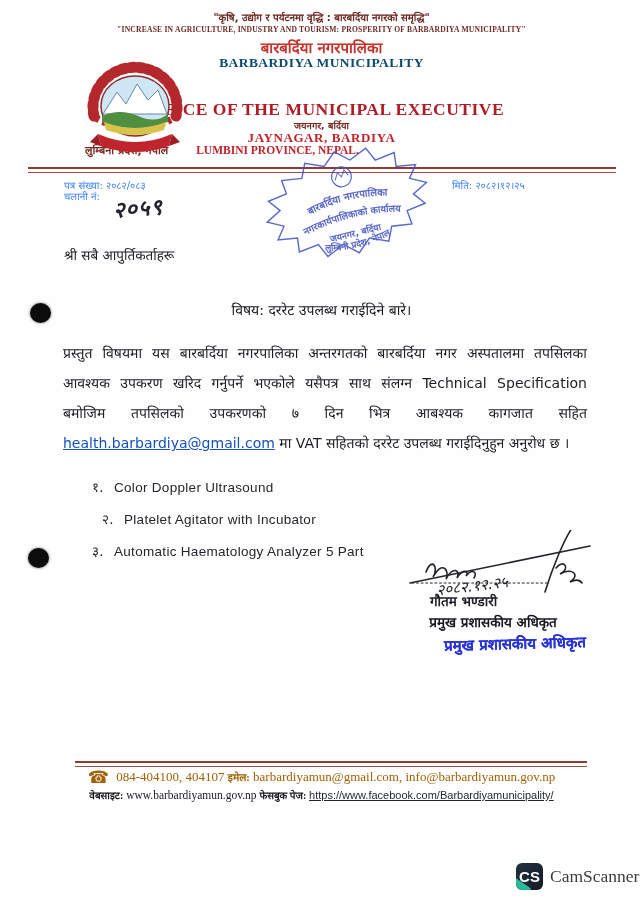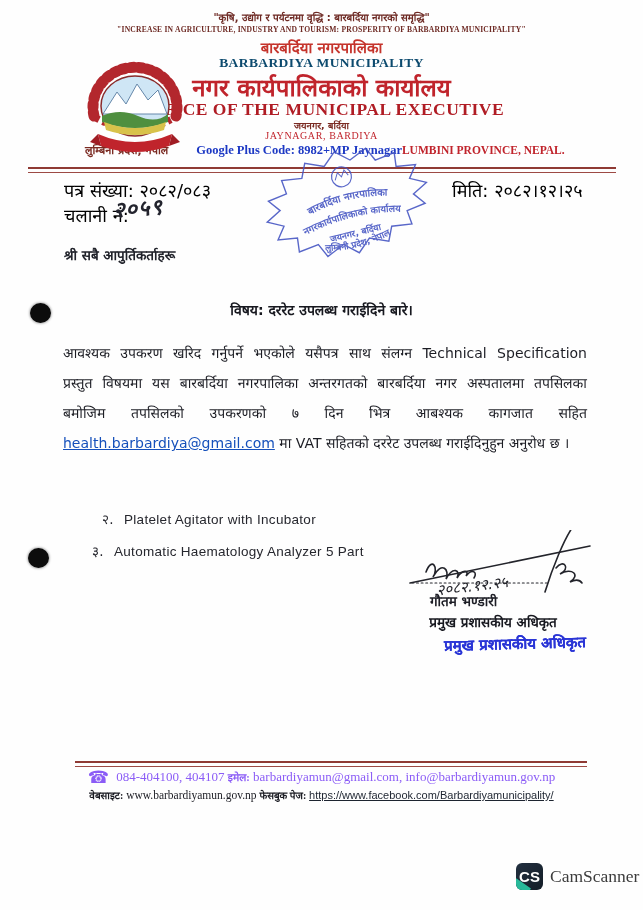--- a/index.html
+++ b/index.html
@@ -11,52 +11,52 @@
   .abs{position:absolute;}
   .ctr{left:0;width:643px;text-align:center;}
   
   .motto-np{top:10px;font-size:10px;font-weight:bold;color:#6e2a24;}
   .motto-en{top:25px;font-size:7.6px;font-weight:bold;color:#6e2a24;letter-spacing:.2px;font-family:"Liberation Serif","DejaVu Sans",serif;}
   .muni-np{top:37px;font-size:15px;font-weight:bold;color:#c5342c;}
   .muni-en{top:55px;font-size:13.5px;font-weight:bold;color:#0c4a6e;font-family:"Liberation Serif","DejaVu Sans",serif;letter-spacing:.4px;}
   .office-np{top:70px;font-size:24px;font-weight:bold;color:#c0242c;}
   .office-en{top:99px;font-size:17.5px;font-weight:bold;color:#b01c24;font-family:"Liberation Serif","DejaVu Sans",serif;letter-spacing:.5px;}
   .place-np{top:119px;font-size:9.5px;font-weight:bold;color:#7a2a22;}
-  .place-en{top:130px;font-size:10px;font-weight:normal;color:#c0242c;font-family:"Liberation Serif","DejaVu Sans",serif;letter-spacing:.6px;}
+  .place-en{top:130px;font-size:13px;font-weight:bold;color:#c0242c;font-family:"Liberation Serif","DejaVu Sans",serif;letter-spacing:.6px;}
   .prov-row{top:142px;left:85px;width:505px;font-size:11px;display:flex;align-items:baseline;}
   .prov-np{color:#7a2a22;font-weight:bold;margin-right:28px;white-space:nowrap;}
   .plus-code{color:#1d39c4;font-weight:bold;font-family:"Liberation Serif","DejaVu Sans",serif;font-size:12.5px;white-space:nowrap;}
   .prov-en{color:#c0242c;font-weight:bold;font-family:"Liberation Serif","DejaVu Sans",serif;font-size:11.5px;white-space:nowrap;text-align:center;}
   .redline{left:28px;width:588px;height:3px;border-top:2.5px solid #8f3a34;border-bottom:1.2px solid #9d4a44;}
   .redline.hdr{top:167px;}
   .redline.ftr{top:761px;left:75px;width:512px;}
   
-  .meta{font-size:18px;color:#000000;}
+  .meta{font-size:10px;color:#3b82f6;}
   .letter-no{left:64px;top:178px;}
   .date{left:452px;top:178px;}
-  .chalani{left:64px;top:203px;}
+  .chalani{left:64px;top:189px;}
   .chalani-hand{left:113px;top:192px;font-size:22px;font-style:italic;font-weight:bold;color:#23242e;transform:rotate(-4deg);letter-spacing:1px;}
-  .recipient{left:64px;top:246px;font-size:13.5px;font-weight:bold;color:#20222a;}
-  .subject{top:300px;font-size:14px;font-weight:bold;color:#17181f;}
+  .recipient{left:64px;top:246px;font-size:13.5px;font-weight:normal;color:#20222a;}
+  .subject{top:300px;font-size:14px;font-weight:normal;color:#17181f;}
   
   .body-par{left:63px;top:338px;width:524px;font-size:14px;color:#1c1d24;}
   .bline{line-height:30px;text-align:justify;}
   .bline.just{text-align-last:justify;}
   .email-link{color:#1550bb;text-decoration:underline;}
   
   .item{left:92px;font-size:13.5px;color:#26272e;font-family:"Liberation Sans","DejaVu Sans",sans-serif;letter-spacing:.3px;}
   .item .num{display:inline-block;width:22px;font-family:"DejaVu Sans",sans-serif;}
   
   .hole{width:21px;height:20px;border-radius:50%;background:#0c0c0c;box-shadow:0 0 2px 1px rgba(0,0,0,.25);}
   
   .sig-name{left:430px;top:592px;width:140px;text-align:left;font-size:13.5px;font-weight:bold;color:#1d1e26;}
   .sig-title{left:398px;top:613px;width:190px;text-align:center;font-size:13.5px;font-weight:bold;color:#17181f;}
   .sig-stamp{left:420px;top:633px;width:190px;text-align:center;font-size:15px;font-weight:bold;color:#2a35d6;transform:rotate(-1.5deg);text-shadow:0 0 .6px #2a35d6;}
   
-  .footer1{top:767px;font-size:13px;color:#8b5cf6;font-family:"Liberation Serif","DejaVu Sans",serif;}
+  .footer1{top:767px;font-size:13px;color:#a16207;font-family:"Liberation Serif","DejaVu Sans",serif;}
   .footer1 .np-lbl{font-size:10.5px;font-weight:bold;}
   .footer2{top:788px;font-size:11.5px;color:#1a1b22;font-family:"Liberation Serif","DejaVu Sans",serif;}
   .footer2 .np-lbl{font-size:10px;font-weight:bold;}
   .fb-link{font-family:"Liberation Sans","DejaVu Sans",sans-serif;text-decoration:underline;color:#1d2430;font-size:11px;}
   .phone-ic{font-size:17px;vertical-align:-2px;margin-right:4px;}
   
   .cam{left:516px;top:863px;display:flex;align-items:center;}
   .cs-badge{position:relative;width:27px;height:27px;border-radius:6px;background:linear-gradient(135deg,#223040,#141d27);color:#fff;
     font-family:"Liberation Sans",sans-serif;font-weight:bold;font-size:15px;display:flex;align-items:center;justify-content:center;overflow:hidden;}
   .cs-badge:after{content:"";position:absolute;left:-6px;bottom:-8px;width:18px;height:16px;background:#28b99a;transform:rotate(35deg);}
@@ -65,27 +65,25 @@
 </style>
 </head>
 <body>
 
 <div class="page">
 
   <div class="abs ctr motto-np">"कृषि, उद्योग र पर्यटनमा वृद्धि : बारबर्दिया नगरको समृद्धि"</div>
   <div class="abs ctr motto-en">"INCREASE IN AGRICULTURE, INDUSTRY AND TOURISM: PROSPERITY OF BARBARDIYA MUNICIPALITY"</div>
   <div class="abs ctr muni-np">बारबर्दिया नगरपालिका</div>
   <div class="abs ctr muni-en">BARBARDIYA MUNICIPALITY</div>
-  <div class="abs ctr office-np">नगर कार्यपालिकाको कार्यालय</div>
   <div class="abs ctr office-en">OFFICE OF THE MUNICIPAL EXECUTIVE</div>
   <div class="abs ctr place-np">जयनगर, बर्दिया</div>
   <div class="abs ctr place-en">JAYNAGAR, BARDIYA</div>
   <div class="abs prov-row">
     <span class="prov-np">लुम्बिनी प्रदेश, नेपाल</span>
-    <span class="plus-code">Google Plus Code: 8982+MP Jaynagar</span>
     <span class="prov-en">LUMBINI PROVINCE, NEPAL.</span>
   </div>
 
   <svg class="abs" style="left:80px;top:56px;" width="110" height="102" viewBox="0 0 110 102">
     <path d="M14,60 A42,40 0 1 1 96,60" fill="none" stroke="#b3272d" stroke-width="11" stroke-dasharray="4 4.5" stroke-linecap="round"></path>
     <path d="M16,62 Q55,84 94,62" fill="none" stroke="#b3272d" stroke-width="7" stroke-dasharray="3.5 4"></path>
     <ellipse cx="55" cy="50" rx="34" ry="30" fill="#cfe6f5" stroke="#8a2b2b" stroke-width="1.5"></ellipse>
     <path d="M23,58 L37,36 L46,48 L57,28 L68,44 L78,34 L87,58 Z" fill="#ffffff" stroke="#6688aa" stroke-width="1"></path>
     <path d="M22,60 Q40,52 58,60 Q76,68 88,58 L88,66 Q55,78 22,66 Z" fill="#4f8f3f"></path>
     <path d="M24,66 Q55,78 86,66 L84,74 Q55,84 26,74 Z" fill="#d8c24a"></path>
@@ -119,26 +117,29 @@
   </svg>
 
   <div class="abs recipient">श्री सबै आपुर्तिकर्ताहरू</div>
 
   <div class="abs hole" style="left:30px;top:303px;"></div>
   <div class="abs hole" style="left:28px;top:548px;"></div>
 
   <div class="abs ctr subject">विषय: दररेट उपलब्ध गराईदिने बारे।</div>
 
   <div class="abs body-par">
+    <div class="bline just">प्रस्तुत विषयमा यस बारबर्दिया नगरपालिका अन्तरगतको बारबर्दिया नगर अस्पतालमा तपसिलका</div>
     <div class="bline just">आवश्यक उपकरण खरिद गर्नुपर्ने भएकोले यसैपत्र साथ संलग्न Technical Specification</div>
-    <div class="bline just">प्रस्तुत विषयमा यस बारबर्दिया नगरपालिका अन्तरगतको बारबर्दिया नगर अस्पतालमा तपसिलका</div>
     <div class="bline just">बमोजिम तपसिलको उपकरणको ७ दिन भित्र आबश्यक कागजात सहित</div>
     <div class="bline"><span class="email-link">health.barbardiya@gmail.com</span><span> मा VAT सहितको दररेट उपलब्ध गराईदिनुहुन अनुरोध छ ।</span></div>
   </div>
 
+  <div class="abs item" style="top:478px;">
+    <span class="num">१.</span><span>Color Doppler Ultrasound</span>
+  </div>
   <div class="abs item" style="top:510px;margin-left:10px;">
     <span class="num">२.</span><span>Platelet Agitator with Incubator</span>
   </div>
   <div class="abs item" style="top:542px;">
     <span class="num">३.</span><span>Automatic Haematology Analyzer 5 Part</span>
   </div>
 
   <svg class="abs" style="left:398px;top:530px;" width="200" height="66" viewBox="0 0 200 66">
     <g stroke="#23242b" fill="none" stroke-width="1.6" stroke-linecap="round">
       <path d="M28,42 c6,-16 13,-4 7,5 c9,-17 17,-7 13,2 c7,-13 15,-9 11,-1 c5,-9 13,-8 9,-2 c6,-8 12,-4 8,2"></path>

